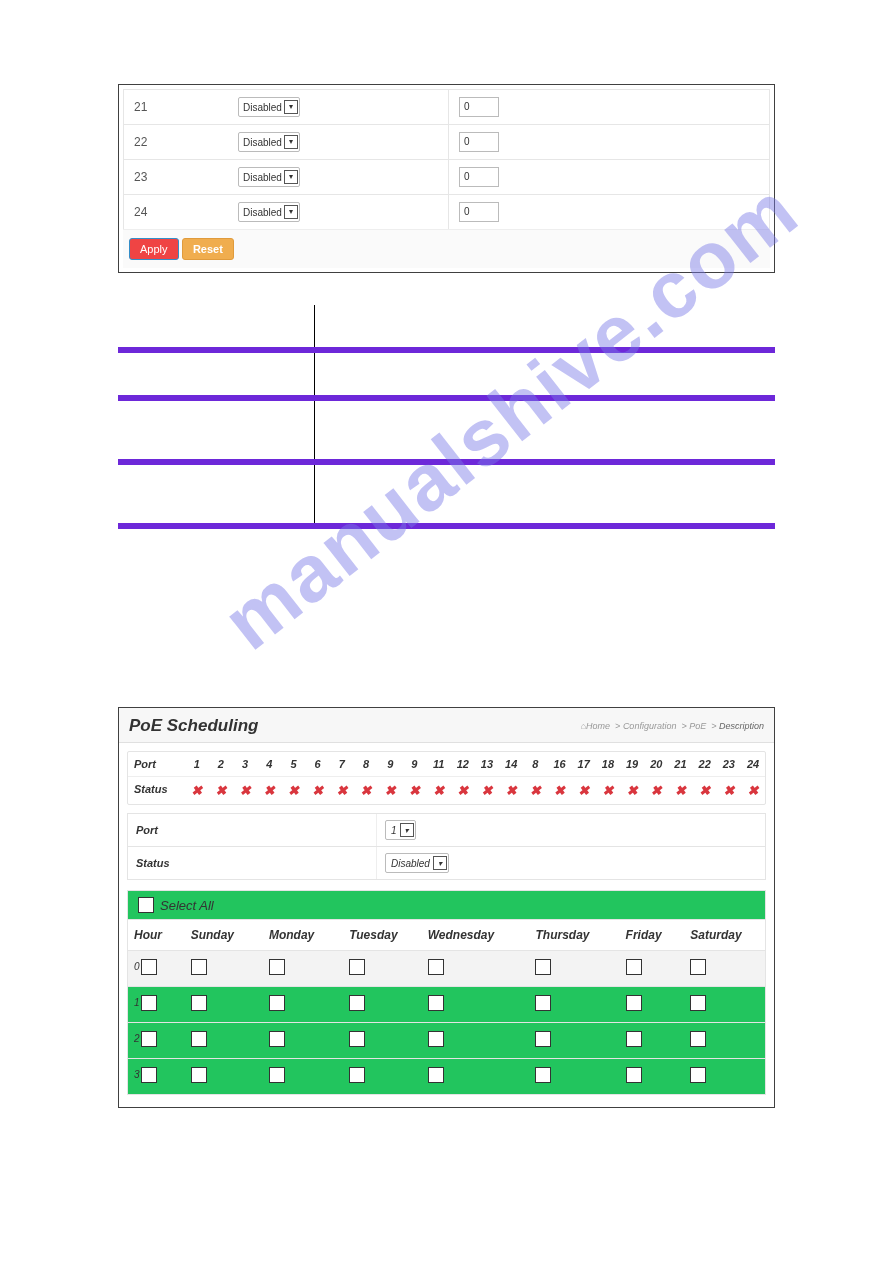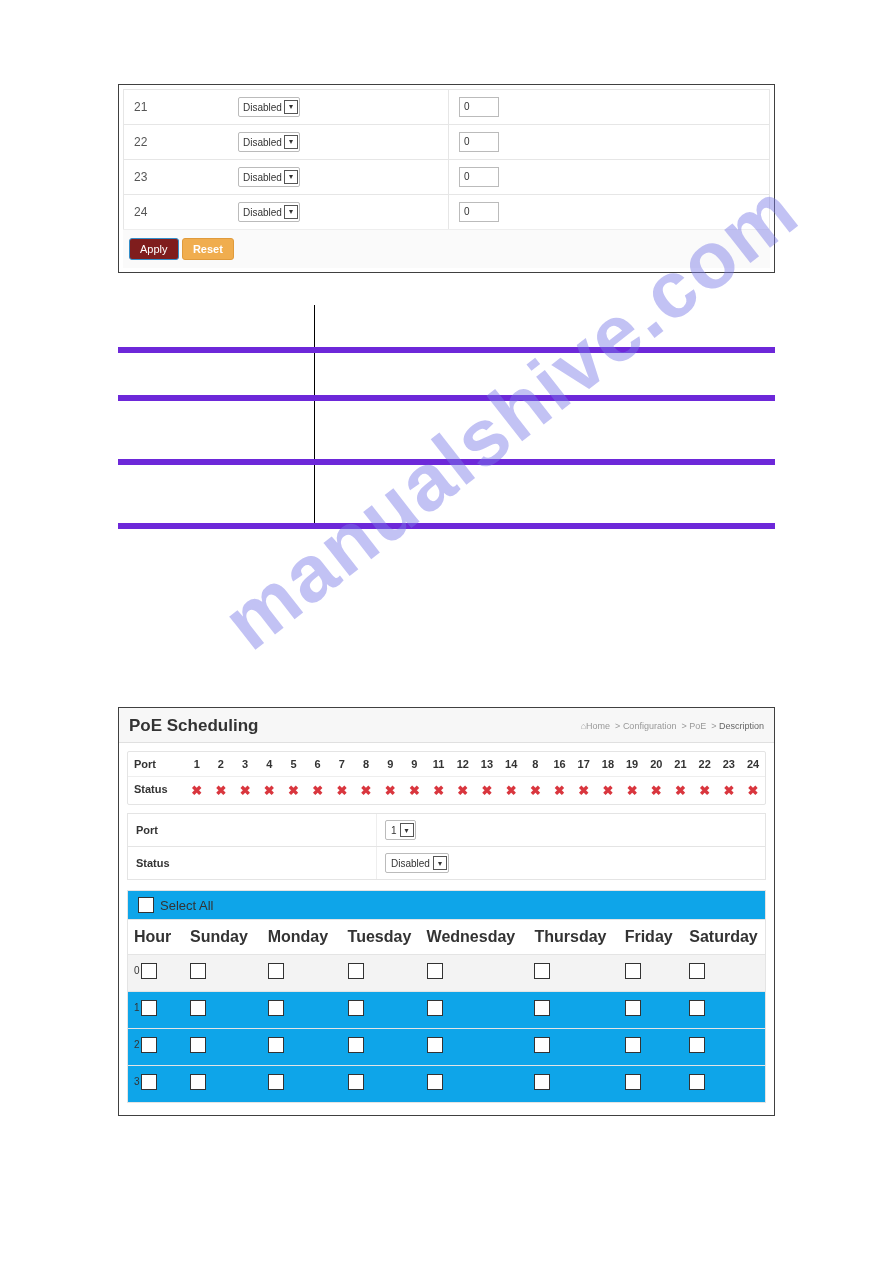--- a/index.html
+++ b/index.html
@@ -75,40 +75,40 @@
   }
   .btn-row { padding: 8px 6px; background:#fafafa; border-top:1px solid #eee;}
   .btn {
     display:inline-block;
     padding: 4px 10px;
     border-radius: 3px;
     font-size: 11px;
     color:#fff;
     border:1px solid transparent;
   }
-  .btn-apply { background:#7f1d1d; border-color:#338ec9;}
+  .btn-apply { background:#ef4444; border-color:#338ec9;}
   .btn-reset { background:#f0ad4e; border-color:#e09b3c;font-weight:bold;}
 
   
   .def-table { width:100%; border-collapse: collapse; margin-top: 32px; }
   .def-table td {
     border-bottom: 6px solid #6d28d9;
     height: 34px;
     vertical-align: middle;
     padding: 4px 8px;
     color: transparent;
   }
   .def-table td:first-child {
     width: 180px;
     border-right: 1px solid #000;
   }
   .def-table tr.tall td { height: 50px; }
 
   
-  .sched-frame { margin-top: 178px; }
+  .sched-frame { margin-top: 178px; font-style: italic; }
   .sched-hdr {
     display:flex; align-items:center; justify-content:space-between;
     padding: 8px 10px 6px 10px;
     border-bottom:1px solid #e0e0e0;
     background:#f7f7f7;
   }
   .sched-title { font-size: 17px; font-weight: bold; color:#333;}
   .crumbs { font-size:9px; color:#999; }
   .crumbs .active { color:#666; }
   .home-ico { font-size:9px; }
@@ -133,31 +133,31 @@
     display:inline-flex; align-items:center;
     border:1px solid #bbb; border-radius:2px;
     height:18px; font-size:10px; padding:0 1px 0 5px; background:#fff;
   }
   .mini-select .caret2 {
     border:1px solid #555; width:12px; height:12px; margin-left:3px;
     display:flex; align-items:center; justify-content:center;
     font-size:8px;
   }
 
-  .sched-table-wrap { margin: 10px 8px 12px 8px; border:1px solid #e4e4e4; background:#0ea5e9;}
+  .sched-table-wrap { margin: 10px 8px 12px 8px; border:1px solid #e4e4e4; background:#22c55e;}
   .sel-all { padding:6px 10px; font-size:13px; color:#333; display:flex; align-items:center; gap:6px;}
   .cb {
     width:14px; height:14px; border:1.5px solid #333; display:inline-block; background:#fff;
   }
   .sched-table { width:100%; border-collapse:collapse; }
   .sched-table th, .sched-table td {
     border-top:1px solid #e4e4e4;
     padding:8px 6px;
     text-align:left;
-    font-size:16px;
+    font-size:12px;
   }
   .sched-table th { font-weight:bold; background:#fff;}
   .sched-table tr.odd td { background:#f3f3f3; }
   .sched-table td.hour { font-size:11px; vertical-align:top; }
   .sched-table td.hour .hnum { font-size:10px; vertical-align:super; margin-right:1px;}
   .col-hour   { width: 58px; }
   .col-sunday { width: 80px; }
   .col-monday { width: 82px; }
   .col-tuesday{ width: 80px; }
   .col-wed    { width:110px; }

